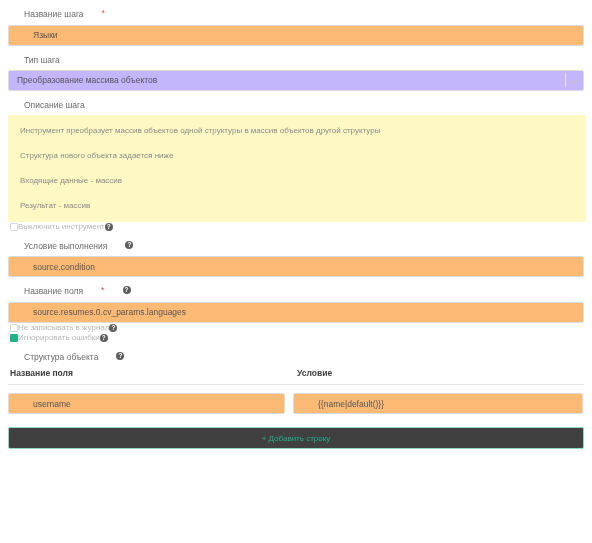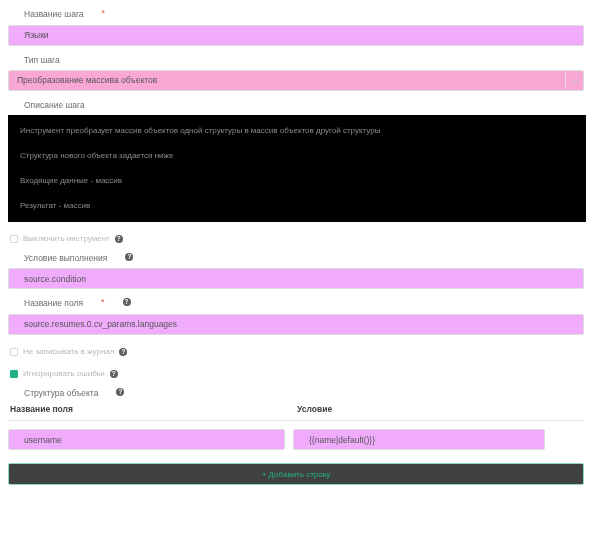--- a/index.html
+++ b/index.html
@@ -89,41 +89,41 @@
     vertical-align: middle;
     cursor: pointer;
     flex: 0 0 auto;
   }
 
   .txt-input {
     width: 100%;
     height: 21px;
     border: 1px solid #dcdcdc;
     border-radius: 2px;
-    background: #f0abfc;
+    background: #fdba74;
     box-sizing: border-box;
     font-family: inherit;
     font-size: 8.5px;
     color: #555;
-    padding: 0 15px;
+    padding: 0 24px;
     outline: none;
   }
   .txt-input::placeholder { color: #9e9e9e; }
 
   .select-wrap {
     position: relative;
     width: 100%;
     height: 21px;
   }
   .select-box {
     width: 100%;
     height: 21px;
     border: 1px solid #dcdcdc;
     border-radius: 2px;
-    background: #f9a8d4;
+    background: #c4b5fd;
     box-sizing: border-box;
     font-size: 8.5px;
     color: #555;
     padding: 0 28px 0 8px;
     line-height: 19px;
     cursor: pointer;
     white-space: nowrap;
     overflow: hidden;
   }
   .select-divider {
@@ -150,40 +150,38 @@
     width: 4px;
     height: 4px;
     border-right: 1px solid #c0c0c0;
     border-bottom: 1px solid #c0c0c0;
     transform: rotate(45deg);
   }
 
   
   .desc-panel {
     width: 578px;
-    background: #000000;
+    background: #fef9c3;
     padding: 10px 0 8px 0;
     box-sizing: border-box;
     margin-top: 3px;
   }
   .desc-line {
     font-size: 8px;
     color: #8a8a8a;
     padding: 0 0 0 12px;
     line-height: 12px;
     margin-bottom: 13px;
   }
   .desc-line:last-child { margin-bottom: 2px; }
 
   
   .cb-row {
     display: flex;
     align-items: center;
-    gap: 5px;
-    margin-top: 12px;
     margin-left: 2px;
   }
   .cb {
     width: 8px;
     height: 8px;
     border: 1px solid #d6d6d6;
     border-radius: 1px;
     background: #fff;
     box-sizing: border-box;
     flex: 0 0 auto;
@@ -212,21 +210,21 @@
     font-weight: bold;
     color: #3d3d3d;
     padding-left: 2px;
   }
   .struct-row {
     display: flex;
     gap: 8px;
     margin-top: 8px;
   }
   .struct-row .cell-a { width: 277px; }
-  .struct-row .cell-b { width: 252px; }
+  .struct-row .cell-b { width: 290px; }
 
   
   .add-row-btn {
     width: 100%;
     height: 22px;
     margin-top: 13px;
     border: 1px solid #8fd9c4;
     border-radius: 2px;
     background: #404040;
     color: #21b189;

